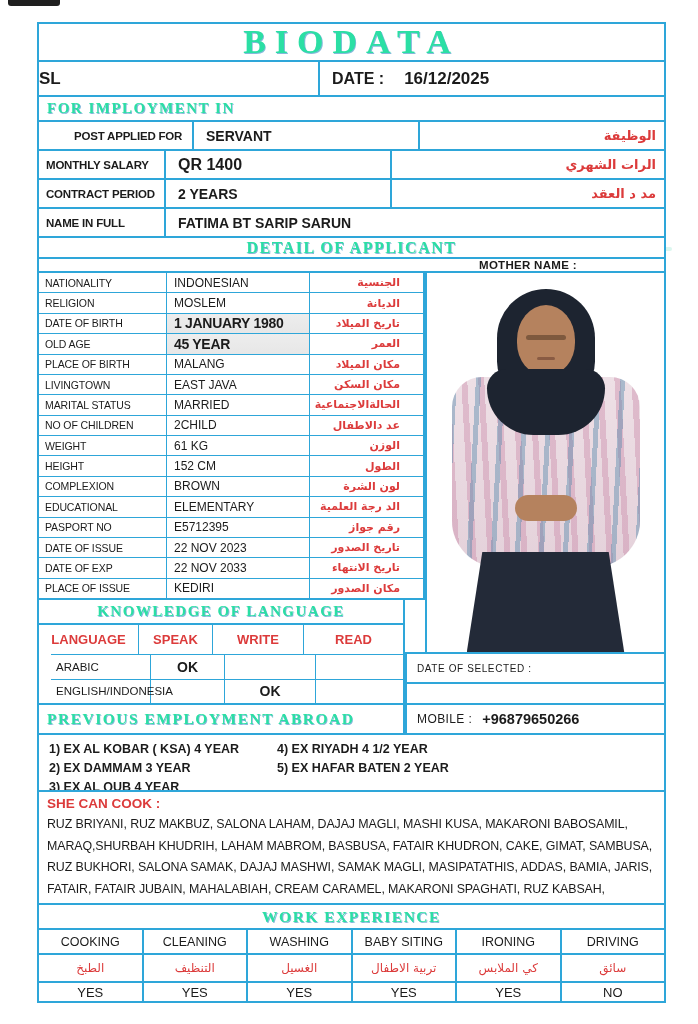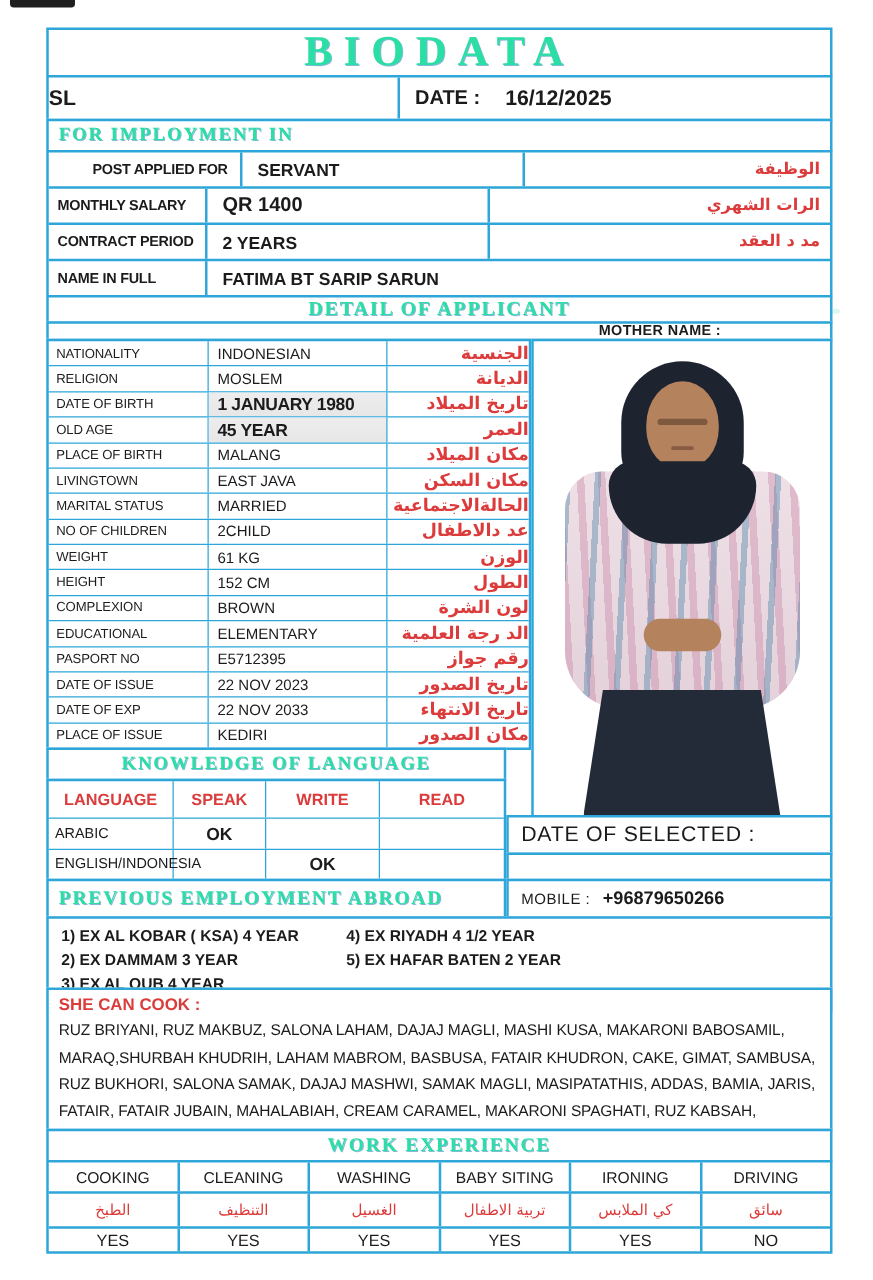--- a/index.html
+++ b/index.html
@@ -60,22 +60,22 @@
   
   #detail-table{left:37px;top:271px;width:388px;height:329px;display:flex;flex-direction:column;}
   #detail-table .dr{flex:1;display:flex;border-top:1.5px solid var(--bd);min-height:0;}
   #detail-table .dr:first-child{border-top:none;}
   #detail-table .dl{width:128px;border-right:1.5px solid var(--bd);display:flex;align-items:center;
      padding-left:6px;font-size:10.5px;letter-spacing:-.1px;box-sizing:border-box;}
   #detail-table .dv{width:143px;border-right:1.5px solid var(--bd);display:flex;align-items:center;
      padding-left:7px;font-size:12px;box-sizing:border-box;}
   #detail-table .dv.bold{font-weight:700;font-size:14px;letter-spacing:-.3px;}
   #detail-table .dv.patch{background:linear-gradient(#ededed,#e7e7e7);}
-  #detail-table .da{flex:1;display:flex;align-items:center;justify-content:flex-end;padding-right:0;
-     color:var(--red);font-family:"DejaVu Sans",sans-serif;font-size:14px;font-weight:700;}
+  #detail-table .da{flex:1;display:flex;align-items:center;justify-content:flex-end;padding-right:23px;
+     color:var(--red);font-family:"DejaVu Sans",sans-serif;font-size:11px;font-weight:700;}
 
   
   #photo-panel{left:425px;top:271px;width:241px;height:383px;overflow:hidden;}
   .hijab-top{position:absolute;left:50%;top:16px;transform:translateX(-50%);width:98px;height:112px;
      background:#1d2430;border-radius:52px 52px 42px 42px;}
   .face{position:absolute;left:50%;top:32px;transform:translateX(-50%);width:58px;height:70px;
      background:#b5825e;border-radius:50% 50% 46% 46%;}
   .face .brow{position:absolute;left:50%;top:30px;transform:translateX(-50%);width:40px;height:5px;
      background:rgba(60,40,25,.45);border-radius:3px;}
   .face .mouth{position:absolute;left:50%;top:52px;transform:translateX(-50%);width:18px;height:3px;
@@ -93,32 +93,32 @@
   .skirt{position:absolute;left:50%;bottom:-2px;transform:translateX(-50%);width:158px;height:102px;
      background:#232a38;clip-path:polygon(10% 0,90% 0,100% 100%,0 100%);}
 
   
   #lang-header{left:37px;top:598px;width:368px;height:27px;}
   #lang-header .t{font-size:15px;}
   #lang-table{left:37px;top:623px;width:368px;height:82px;display:flex;flex-direction:column;}
   #lang-table .lr{display:flex;border-top:1.5px solid var(--bd);min-height:0;}
   #lang-table .lr:first-child{border-top:none;}
   #lang-table .lr.head{height:29px;}
-  #lang-table .lr.body{flex:1;}
+  #lang-table .lr.body{flex:1;margin-left:12px;}
   #lang-table .c1{width:100px;border-right:1.5px solid var(--bd);box-sizing:border-box;display:flex;align-items:center;}
   #lang-table .c2{width:74px;border-right:1.5px solid var(--bd);box-sizing:border-box;display:flex;align-items:center;justify-content:center;}
   #lang-table .c3{width:91px;border-right:1.5px solid var(--bd);box-sizing:border-box;display:flex;align-items:center;justify-content:center;}
   #lang-table .c4{flex:1;display:flex;align-items:center;justify-content:center;}
   #lang-table .head div{color:var(--red);font-weight:700;font-size:13px;justify-content:center;}
   #lang-table .body .c1{padding-left:5px;font-size:11.5px;}
   #lang-table .ok{font-weight:700;font-size:14px;}
 
   
   #sel-box{left:405px;top:652px;width:261px;height:32px;display:flex;align-items:center;padding-left:10px;}
-  #sel-box span{font-size:17px;letter-spacing:.6px;font-weight:400;}
+  #sel-box span{font-size:10px;letter-spacing:.6px;font-weight:400;}
   #sel-empty{left:405px;top:682px;width:261px;height:23px;}
   #mobile-box{left:405px;top:703px;width:261px;height:32px;display:flex;align-items:center;gap:10px;padding-left:10px;}
   #mobile-box .lbl{font-size:12px;letter-spacing:.4px;}
   #mobile-box .val{font-weight:700;font-size:14.5px;}
 
   
   #prev-header{left:37px;top:703px;width:368px;height:32px;display:flex;align-items:center;padding-left:8px;}
   #prev-header .t{font-size:15.5px;}
   #emp-list{left:37px;top:733px;width:629px;height:77px;}
   #emp-list .col{position:absolute;top:5px;font-weight:700;font-size:12.5px;line-height:19px;}

